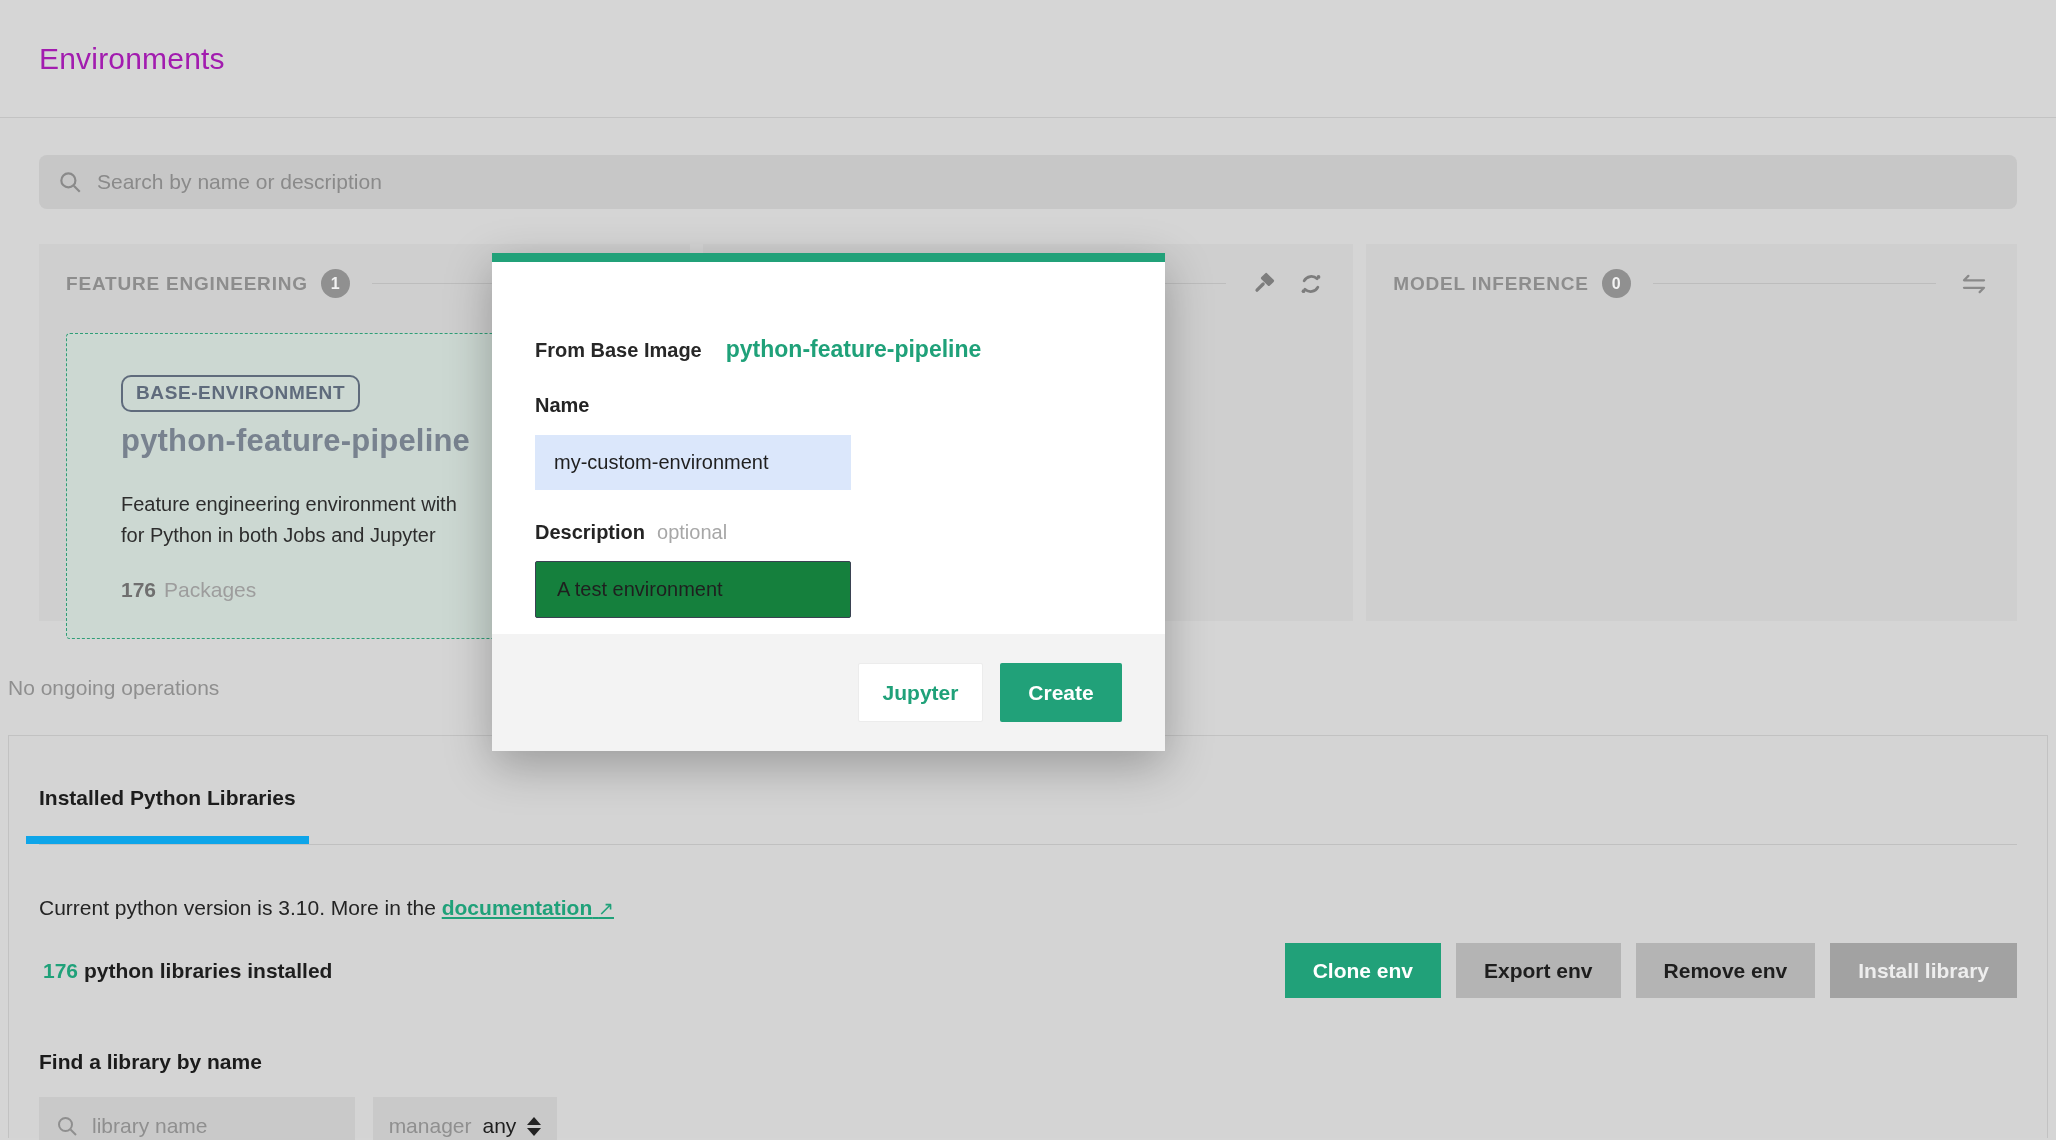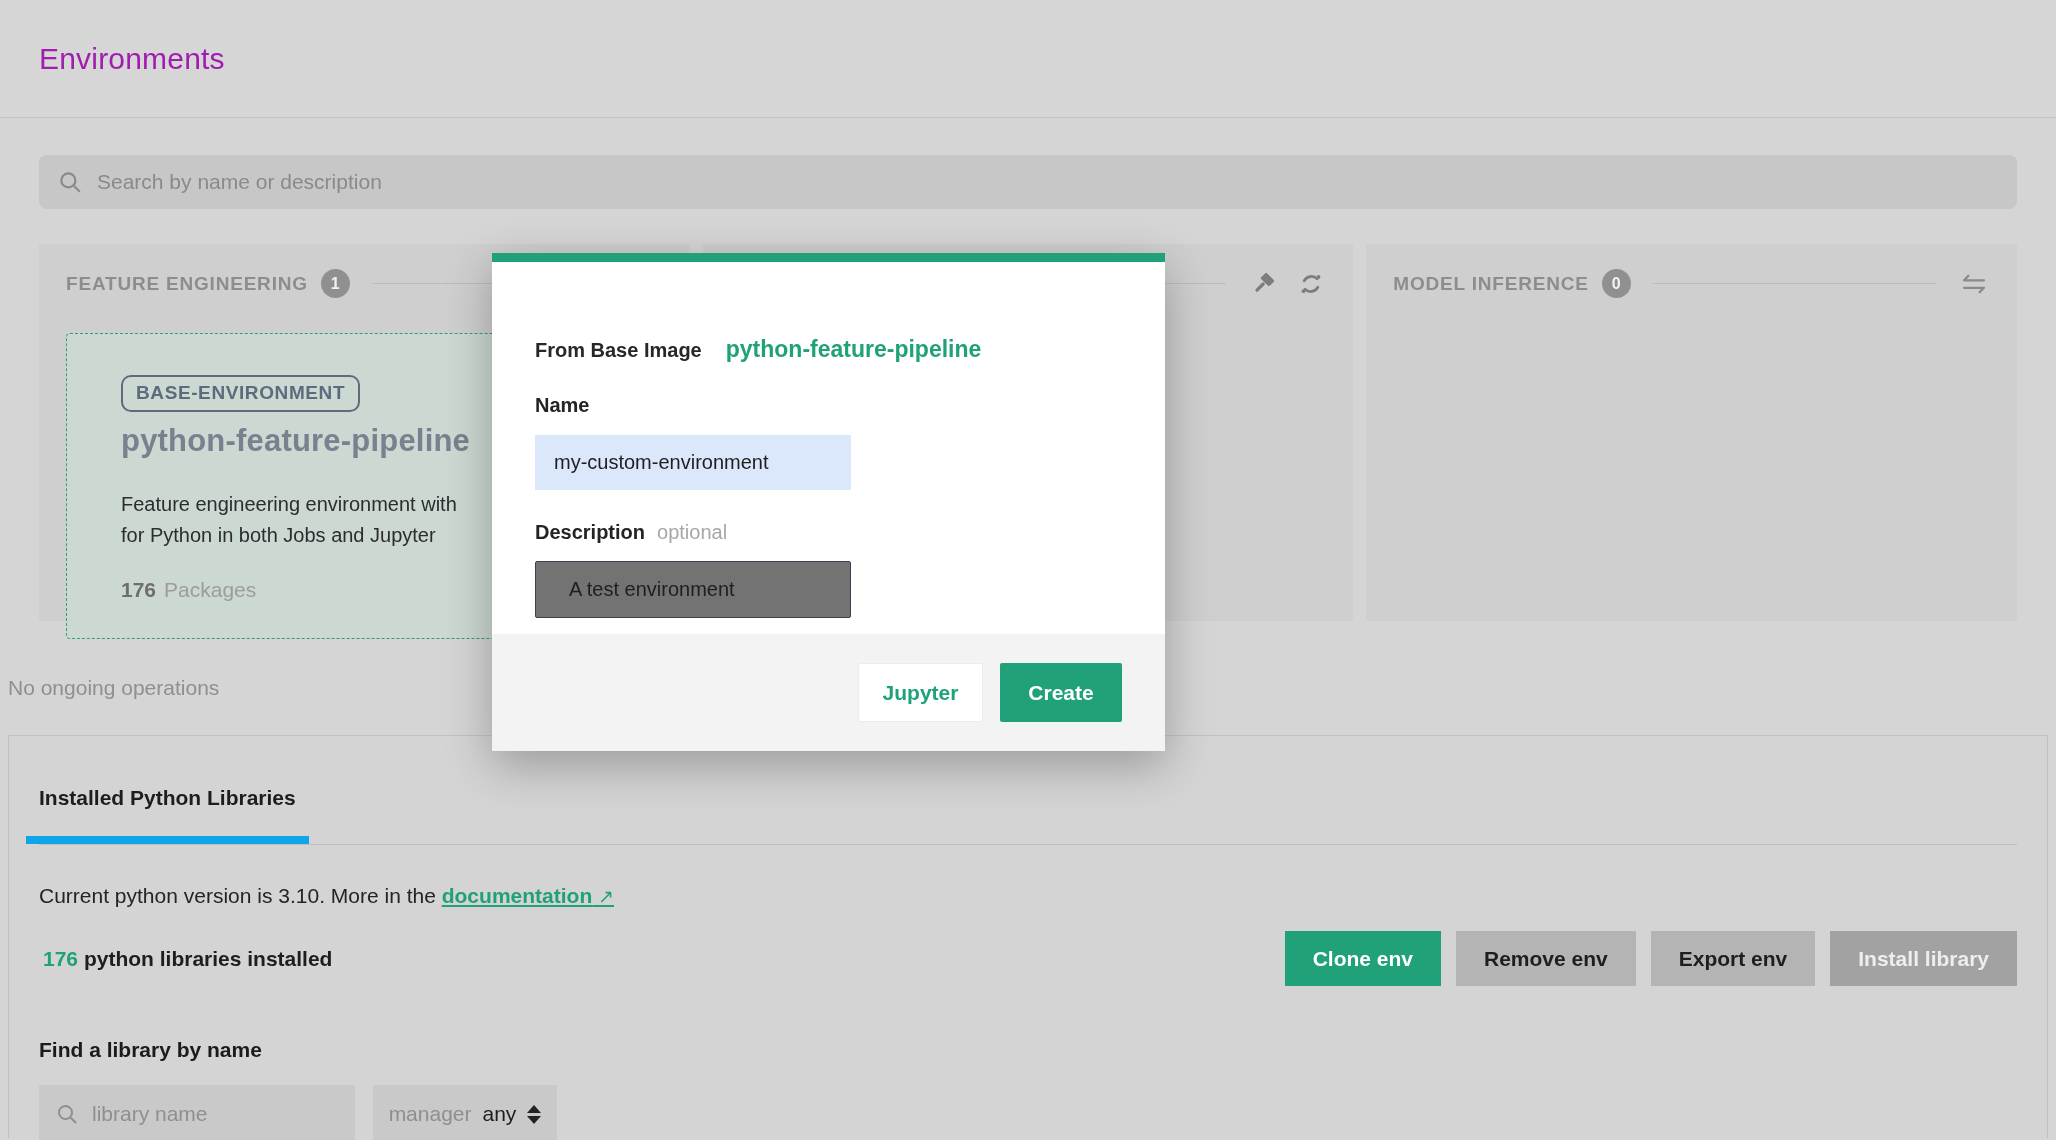--- a/index.html
+++ b/index.html
@@ -103,21 +103,21 @@
   }
   .tab-row { padding-top:50px; border-bottom:1px solid #c0c0c0; display:flex; }
   .tab-item {
     margin-left:-13px;
     padding:0 13px 26px;
     border-bottom:8px solid #0ea5e9;
     cursor:pointer;
   }
   .tab-item span { font-size:21px; font-weight:bold; color:#1d1d1d; }
 
-  .version-line { margin-top:39px; font-size:21px; color:#242424; }
+  .version-line { margin-top:51px; font-size:21px; color:#242424; }
   .doc-link { color:#1fa179; font-weight:bold; text-decoration:underline; cursor:pointer; }
   .doc-arrow { color:#1fa179; font-weight:normal; font-size:19px; }
 
   .count-actions-row { margin-top:23px; display:flex; align-items:center; justify-content:space-between; }
   .installed-line { font-size:21px; font-weight:bold; color:#1e1e1e; margin-left:4px; }
   .installed-count { color:#1fa179; }
   .action-btns { display:flex; gap:15px; }
   .btn {
     height:55px; border:none; cursor:pointer;
     font-family:inherit; font-size:21px; font-weight:bold;
@@ -169,24 +169,24 @@
   .modal-input {
     display:block; margin-top:18px;
     width:316px; height:55px;
     background:#dbe7fb; border:none; outline:none;
     font-family:inherit; font-size:20px; color:#1f1f1f;
     padding:0 19px;
   }
   .modal-textarea {
     display:block; margin-top:17px;
     width:316px; height:57px;
-    background:#737373;
+    background:#15803d;
     border:1.5px solid #3a4252; border-radius:2px; outline:none;
     font-family:inherit; font-size:20px; color:#1f1f1f;
-    padding:0 33px;
+    padding:0 21px;
   }
   .modal-footer {
     position:absolute; left:0; right:0; bottom:0; height:117px;
     background:#f3f3f3;
     display:flex; align-items:center; justify-content:flex-end;
     padding-right:43px; gap:17px;
   }
   .btn-cancel {
     width:125px; height:59px;
     background:#ffffff; border:1px solid #ececec; border-radius:2px;
@@ -293,22 +293,22 @@
     <a class="doc-link"><span>documentation</span> <span class="doc-arrow">↗</span></a>
   </p>
 
   <div class="count-actions-row">
     <div class="installed-line">
       <span class="installed-count">176</span>
       <span>python libraries installed</span>
     </div>
     <div class="action-btns">
       <button class="btn btn-primary">Clone env</button>
+      <button class="btn btn-gray">Export env</button>
       <button class="btn btn-gray">Remove env</button>
-      <button class="btn btn-gray">Export env</button>
       <button class="btn btn-disabled">Install library</button>
     </div>
   </div>
 
   <p class="find-label">Find a library by name</p>
 
   <div class="find-row">
     <div class="lib-search">
       <svg width="24" height="24" viewBox="0 0 24 24" fill="none" stroke="#8f8f8f" stroke-width="2">
         <circle cx="10.5" cy="10.5" r="6.5"></circle>

